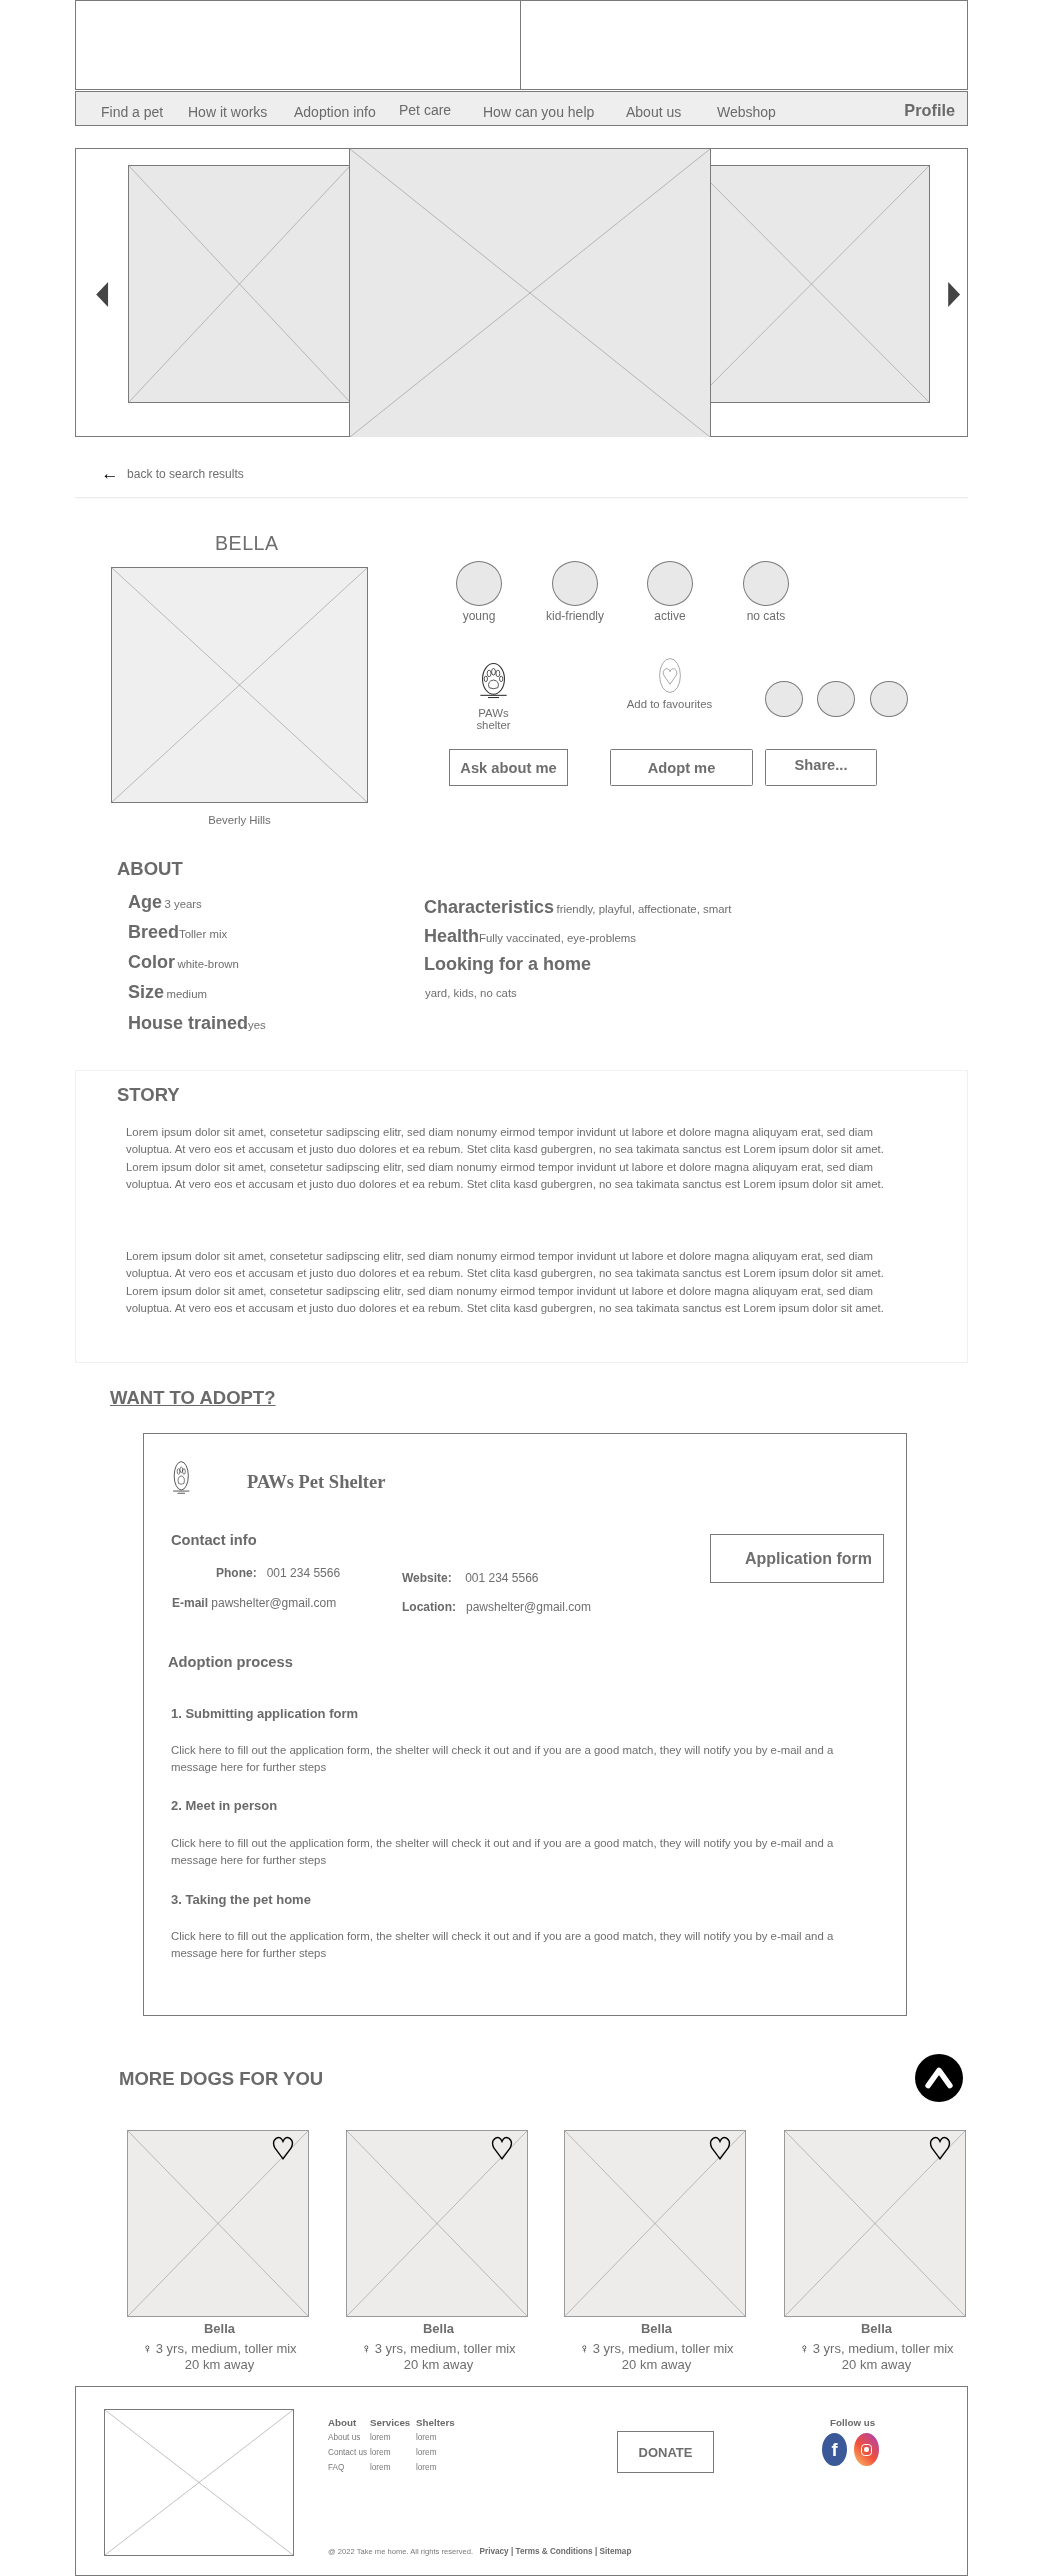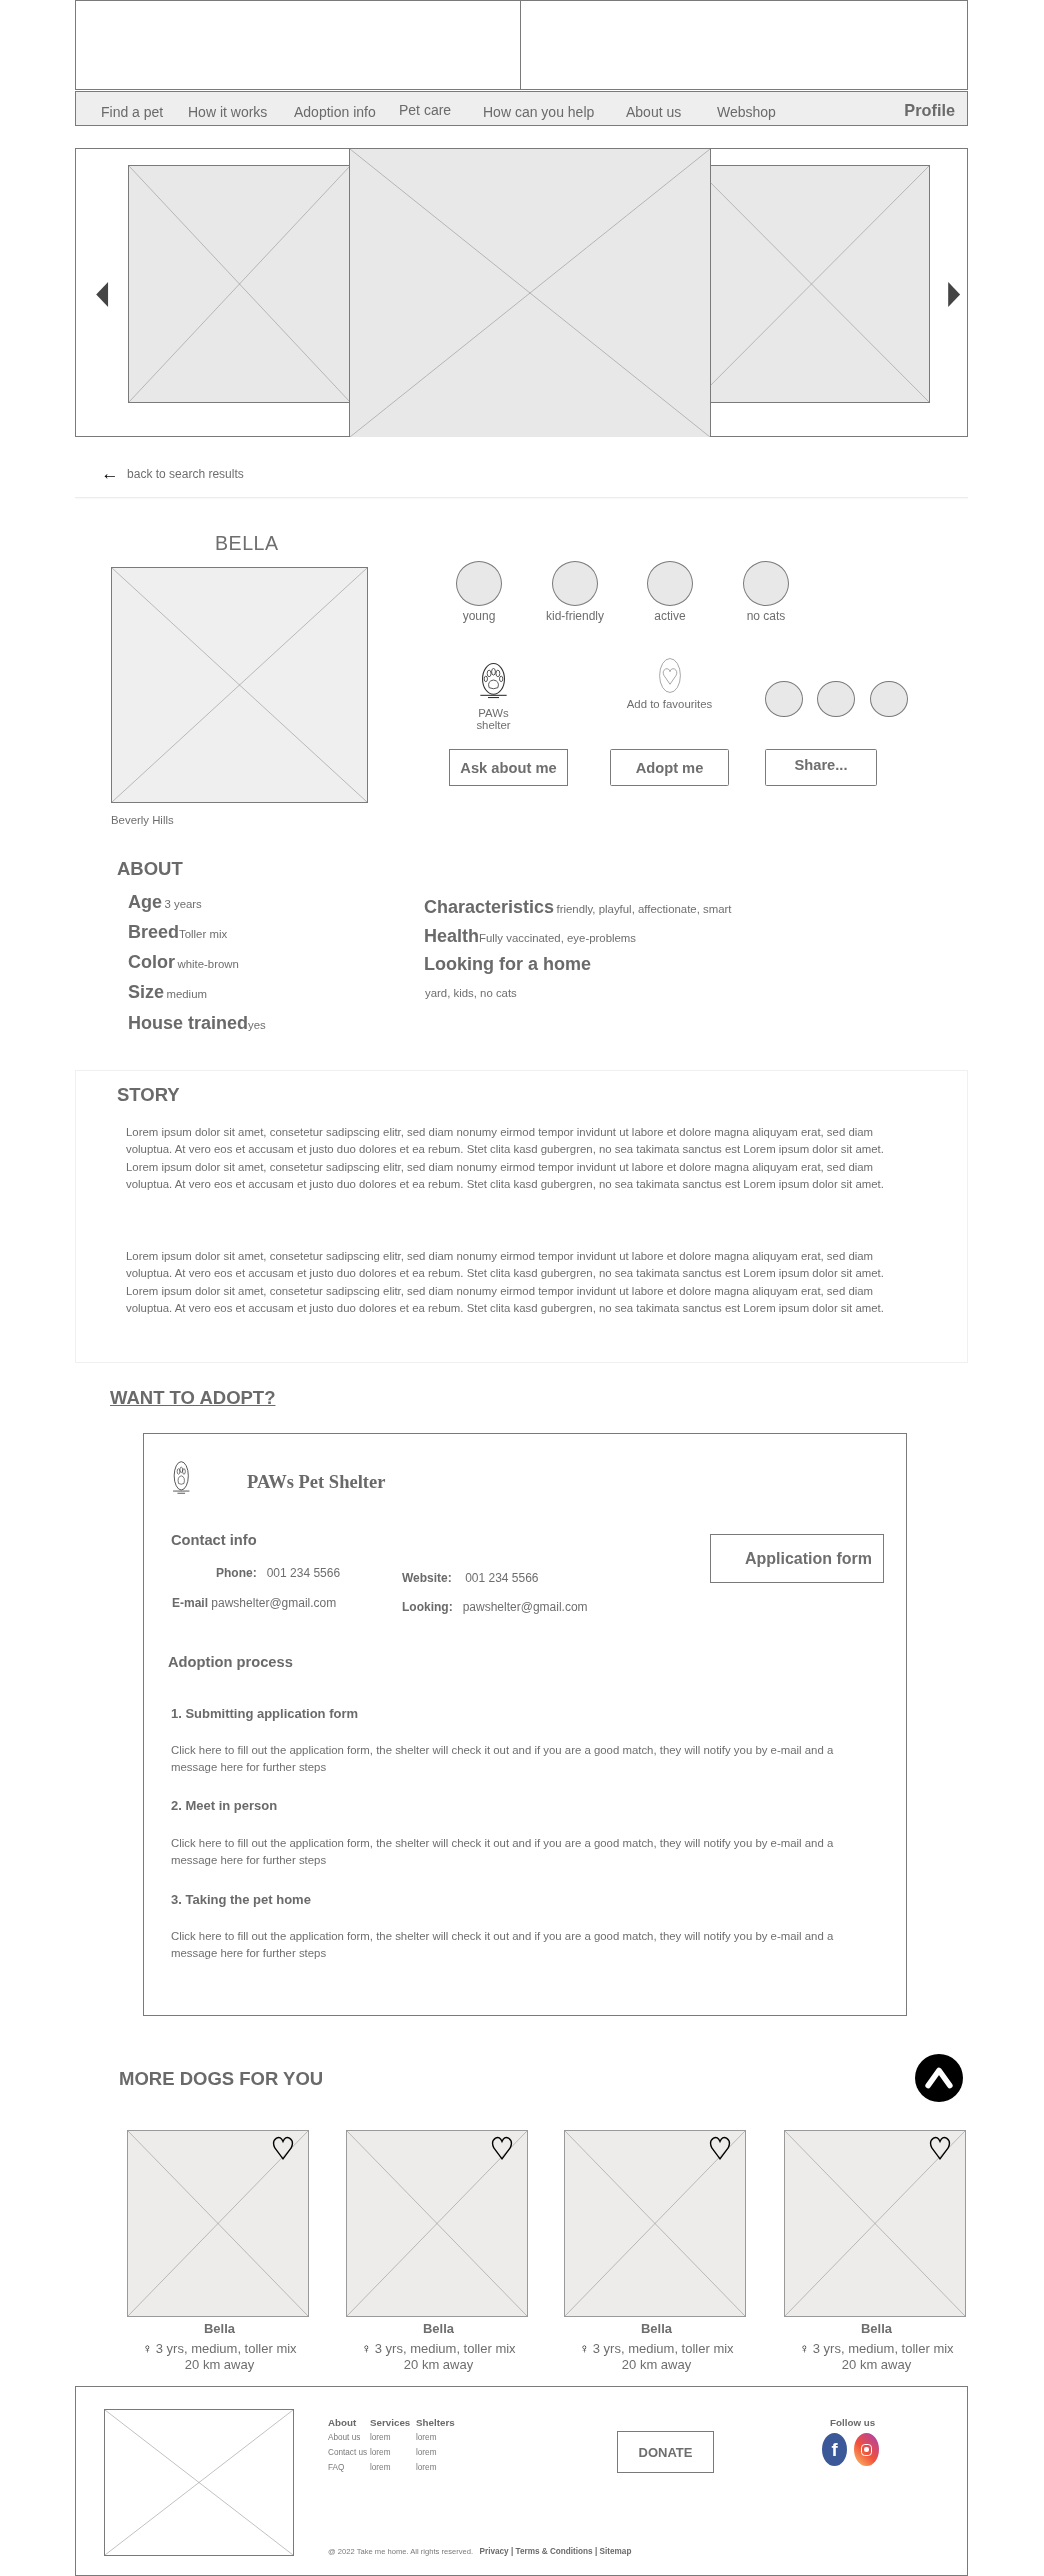--- a/index.html
+++ b/index.html
@@ -115,21 +115,21 @@
 <div class="abs sep"></div>
 
 <div class="abs title">BELLA</div>
 
 <div class="abs ph light" style="left:111px; top:567px; width:257px; height:236px;">
   <svg viewBox="0 0 472 434" preserveAspectRatio="none">
       <line x1="0" y1="0" x2="472" y2="434" stroke="#8a8a8a" stroke-width="1"></line>
       <line x1="472" y1="0" x2="0" y2="434" stroke="#8a8a8a" stroke-width="1"></line>
     </svg>
 </div>
-<div class="abs" style="left:111px; top:814px; width:257px; text-align:left; font-size:11.4px;">Beverly Hills</div>
+<div class="abs" style="left:111px; top:814px; width:257px; text-align:center; font-size:11.4px;">Beverly Hills</div>
 
 <div class="trait" style="left:441px; top:561px;">
   <div class="circ"></div>
   <div class="lbl">young</div>
 </div>
 <div class="trait" style="left:537px; top:561px;">
   <div class="circ"></div>
   <div class="lbl">kid-friendly</div>
 </div>
 <div class="trait" style="left:632px; top:561px;">
@@ -163,21 +163,21 @@
   </svg>
   <div style="font-size:11.4px; margin-top:3px;">Add to favourites</div>
 </div>
 
 <div class="abs" style="left:629px; top:0;"></div>
 <div class="abs" style="left:629px; top:681px; width:24px; height:37px; border-radius:50%; background:#e8e8e8; border:0.5px solid #7a7a7a; left:765px; width:38px; height:36px;"></div>
 <div class="abs" style="top:681px; left:817px; width:38px; height:36px; border-radius:50%; background:#e8e8e8; border:0.5px solid #7a7a7a;"></div>
 <div class="abs" style="top:681px; left:870px; width:38px; height:36px; border-radius:50%; background:#e8e8e8; border:0.5px solid #7a7a7a;"></div>
 
 <div class="btn" style="left:449px; top:749px; width:119px; height:37px; font-size:14.7px;">Ask about me</div>
-<div class="btn" style="left:610px; top:749px; width:119px; height:37px; font-size:14.7px; border-radius:1.6px;">Adopt me</div>
+<div class="btn" style="left:610px; top:749px; width:143px; height:37px; font-size:14.7px; border-radius:1.6px;">Adopt me</div>
 <div class="btn" style="left:765px; top:749px; width:112px; height:37px; font-size:14.7px; border-radius:1.6px; align-items:flex-start; padding-top:6.5px;">Share...</div>
 
 <div class="abs about-h" style="left:117px; top:858px;">ABOUT</div>
 
 <div class="arow" style="left:128px; top:892px;">
   <span class="k">Age</span>
   <span class="v">3 years</span>
 </div>
 <div class="arow" style="left:128px; top:922px;">
   <span class="k">Breed</span><span class="v">Toller mix</span>
@@ -236,21 +236,21 @@
   </div>
   <div class="t" style="left:28px; top:162px; font-size:12px;">
     <span style="font-weight:bold; color:#6a6a6a;">E-mail</span>
     <span>pawshelter@gmail.com</span>
   </div>
   <div class="t" style="left:258px; top:137px; font-size:12px;">
     <span style="font-weight:bold; color:#6a6a6a;">Website:</span>&nbsp;&nbsp;&nbsp;
     <span>001 234 5566</span>
   </div>
   <div class="t" style="left:258px; top:166px; font-size:12px;">
-    <span style="font-weight:bold; color:#6a6a6a;">Looking:</span>&nbsp;&nbsp;
+    <span style="font-weight:bold; color:#6a6a6a;">Location:</span>&nbsp;&nbsp;
     <span>pawshelter@gmail.com</span>
   </div>
 
   <div class="btn" style="left:566px; top:100px; width:174px; height:49px; font-size:16px; border-width:0.5px; justify-content:flex-end; padding-right:11px;">Application form</div>
 
   <div class="t" style="left:24px; top:220px; font-size:14.7px; font-weight:bold; color:#6a6a6a;">Adoption process</div>
 
   <div class="t" style="left:27px; top:272px; font-size:13px; font-weight:bold; color:#6a6a6a;">1. Submitting application form</div>
   <div class="t" style="left:27px; top:308px; width:707px; white-space:normal; font-size:11.4px; line-height:17.4px;">Click here to fill out the application form, the shelter will check it out and if you are a good match, they will notify you by e-mail and a message here for further steps</div>
 

